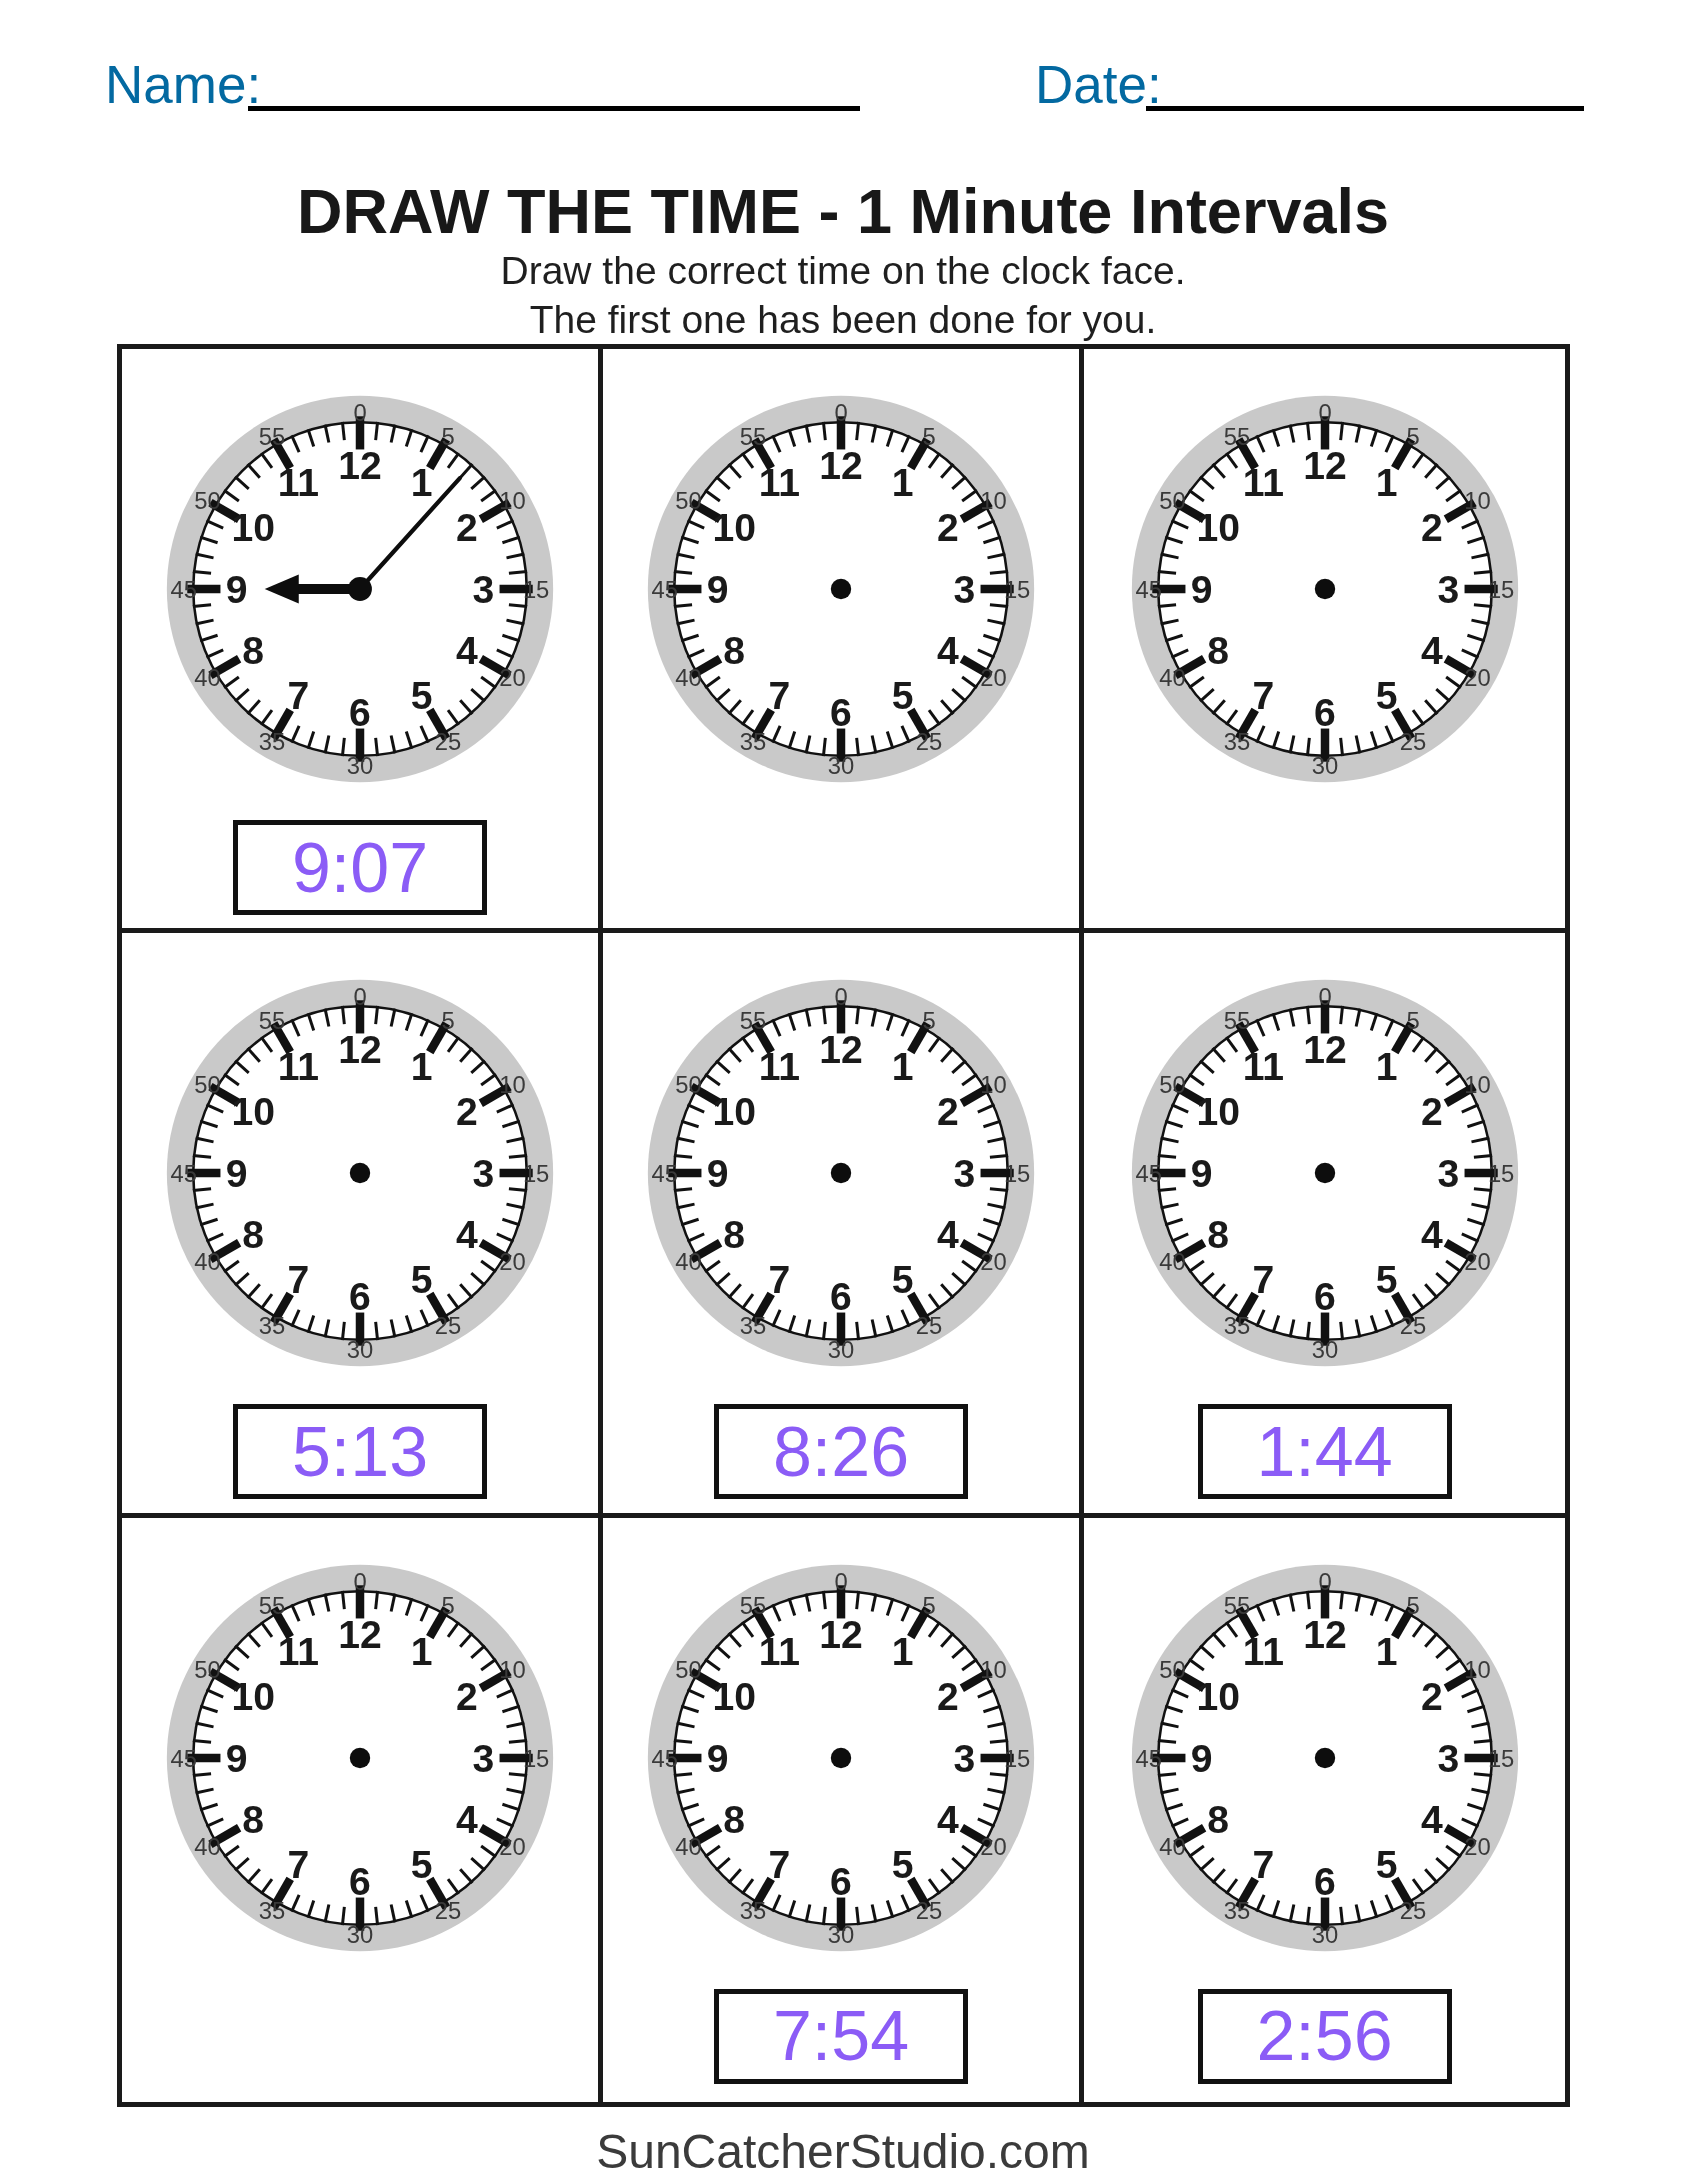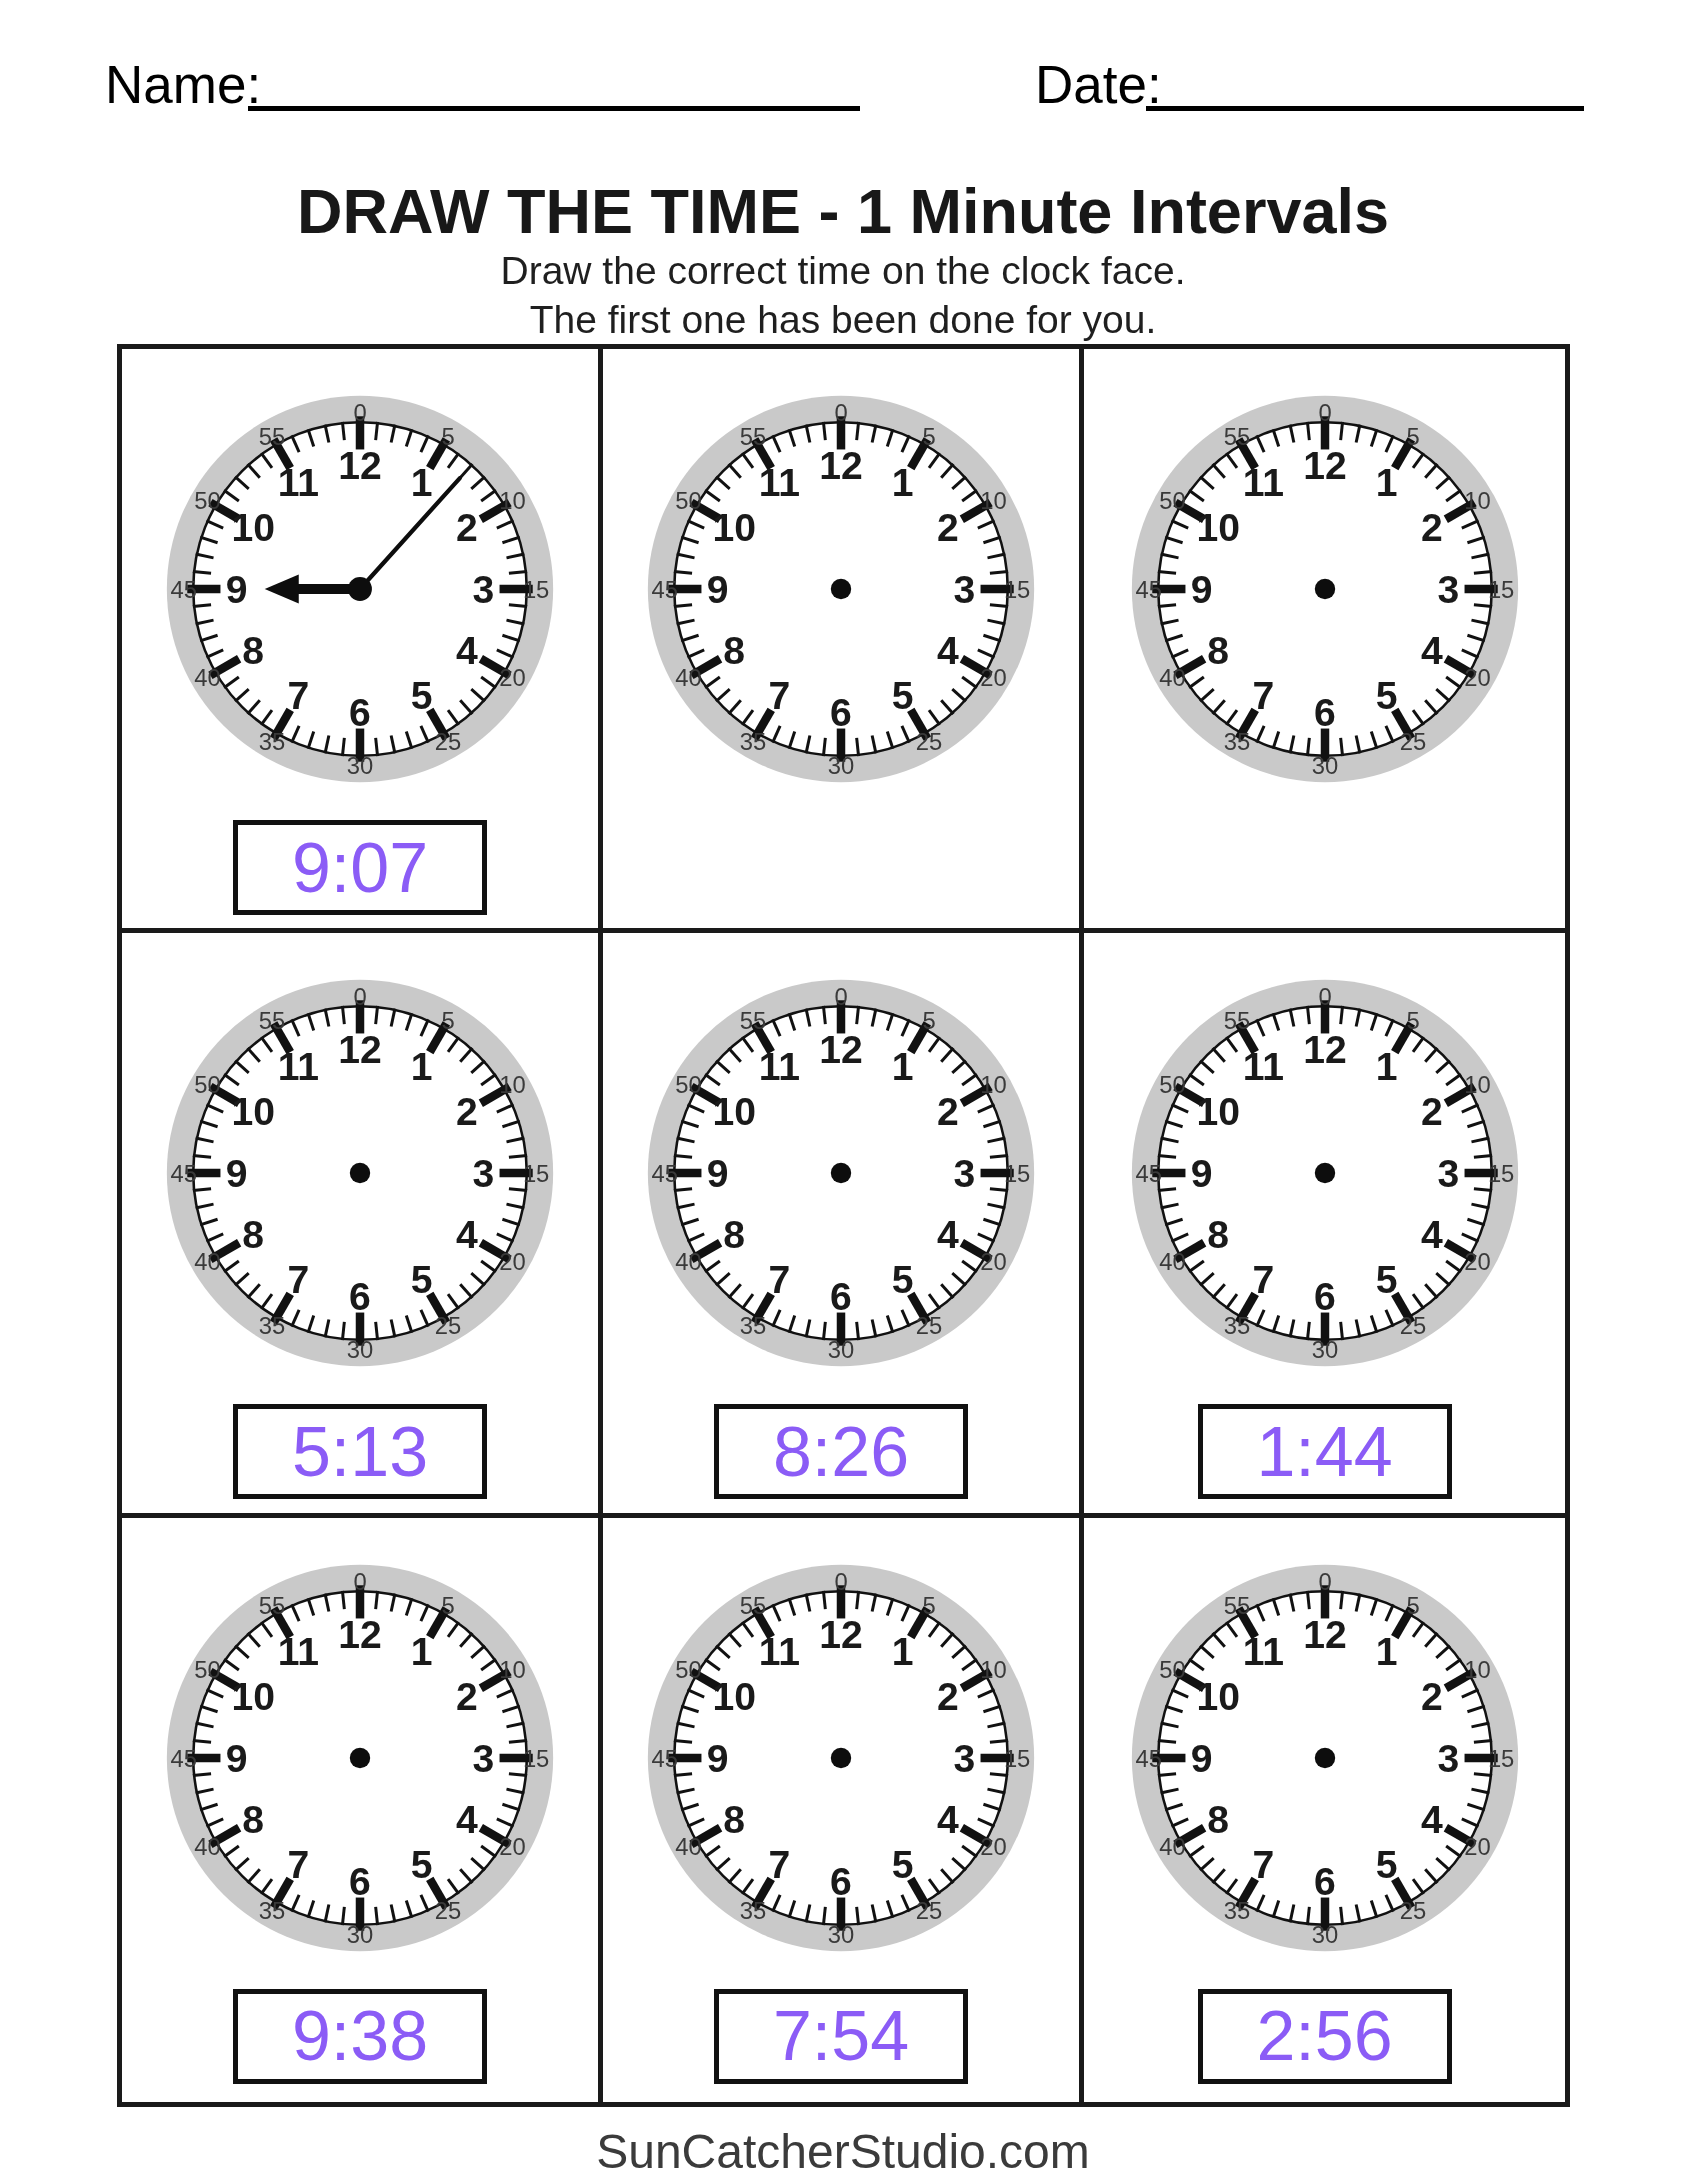--- a/index.html
+++ b/index.html
@@ -5,21 +5,21 @@
   html,body{margin:0;padding:0;background:#ffffff;}
   .page{
     position:relative;
     width:1686px;height:2181px;
     background:#ffffff;
     font-family:"Liberation Sans", sans-serif;
     color:#1a1a1a;
     overflow:hidden;
   }
   
-  .hdr-label{position:absolute;font-size:53px;line-height:1;color:#000000;}
+  .hdr-label{position:absolute;font-size:53px;line-height:1;color:#0369a1;}
   .fill-line{position:absolute;height:0;border-bottom:5.1px solid #000;}
   .name-label{left:105px;top:58px;}
   .name-line{left:248px;top:106px;width:612px;}
   .date-label{left:1035px;top:58px;}
   .date-line{left:1146px;top:106px;width:438px;}
   
   .title{position:absolute;left:0;top:175px;width:100%;text-align:center;
          font-size:63px;font-weight:bold;letter-spacing:0px;color:#181818;}
   .subtitle{position:absolute;left:0;width:100%;text-align:center;font-size:39px;color:#1f1f1f;}
   .subtitle.s1{top:249px;}
@@ -718,23 +718,20 @@
             <text x="300.5" y="369.5736835487436" text-anchor="middle" font-size="46" font-weight="bold" fill="#1a1a1a">5</text>
             <text x="228.00000000000003" y="389" text-anchor="middle" font-size="46" font-weight="bold" fill="#1a1a1a">6</text>
             <text x="155.5" y="369.5736835487436" text-anchor="middle" font-size="46" font-weight="bold" fill="#1a1a1a">7</text>
             <text x="102.42631645125644" y="316.50000000000006" text-anchor="middle" font-size="46" font-weight="bold" fill="#1a1a1a">8</text>
             <text x="83" y="244.00000000000003" text-anchor="middle" font-size="46" font-weight="bold" fill="#1a1a1a">9</text>
             <text x="102.4263164512564" y="171.5" text-anchor="middle" font-size="46" font-weight="bold" fill="#1a1a1a">10</text>
             <text x="155.49999999999994" y="118.42631645125644" text-anchor="middle" font-size="46" font-weight="bold" fill="#1a1a1a">11</text>
             <text x="227.99999999999997" y="99" text-anchor="middle" font-size="46" font-weight="bold" fill="#1a1a1a">12</text>
             <circle cx="228" cy="228" r="12" fill="#0d0d0d"></circle>
           </svg></div>
-      <div class="time-box">
-        <span>9:38</span>
-      </div>
     </div>
 
     <div class="cell last-row">
       <div class="clock-holder"><svg viewBox="0 0 456 456" width="388" height="388">
             <circle cx="228" cy="228" r="227" fill="#c9c9c9"></circle>
             <circle cx="228" cy="228" r="196" fill="#ffffff" stroke="#111111" stroke-width="3"></circle>
             <line x1="228" y1="64" x2="228" y2="25" stroke="#111111" stroke-width="10"></line>
             <line x1="246.397009535107" y1="52.964146415183905" x2="248.64437149536155" y2="31.581925664766032" stroke="#111111" stroke-width="3.5"></line>
             <line x1="264.59245758392564" y1="55.8460222708502" x2="269.06255893650746" y2="34.81584885507337" stroke="#111111" stroke-width="3.5"></line>
             <line x1="282.38699100999077" y1="60.61405313205299" x2="289.03085638905213" y2="40.16633803170717" stroke="#111111" stroke-width="3.5"></line>

